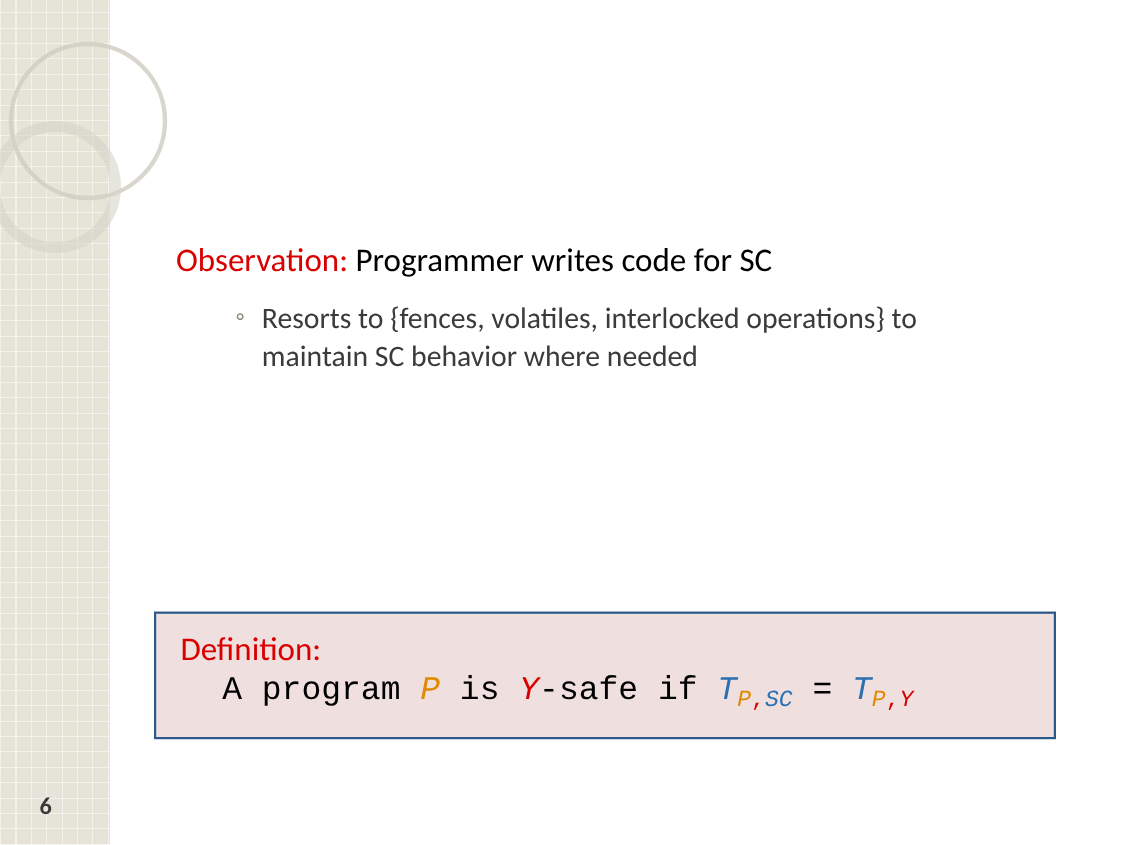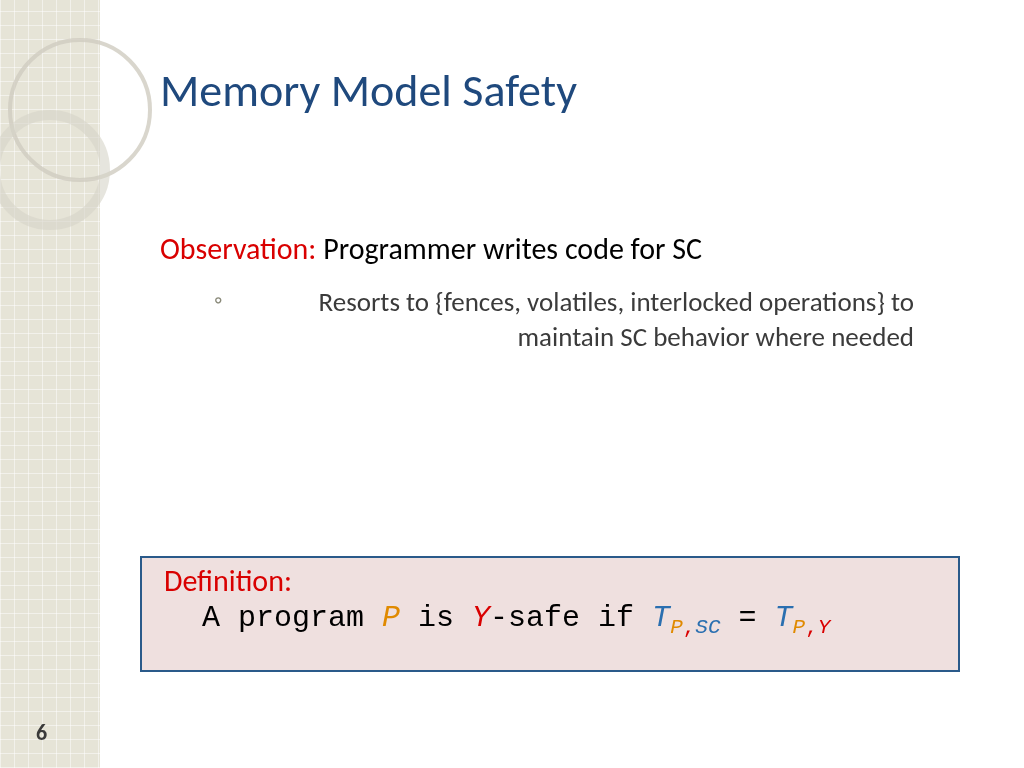--- a/index.html
+++ b/index.html
@@ -33,33 +33,32 @@
     position: absolute;
     left: 160px;
     top: 62px;
     font-size: 46px;
     color: #1f497d;
     font-weight: 400;
   }
   .body {
     position: absolute;
     left: 160px;
-    top: 230px;
+    top: 218px;
     width: 780px;
     color: #000;
   }
   .obs-line {
     font-size: 30px;
     margin-bottom: 18px;
   }
   .obs-label { color: #d90000; }
   .bullets {
     margin-left: 54px;
     width: 700px;
-    text-align: right;
   }
   .bullet {
     font-size: 27px;
     color: #3b3b3b;
     margin-bottom: 20px;
     position: relative;
     padding-left: 24px;
     line-height: 1.28;
   }
   .bullet::before {
@@ -71,21 +70,21 @@
     font-size: 24px;
   }
   .def-box {
     position: absolute;
     left: 140px;
     top: 556px;
     width: 820px;
     height: 116px;
     background: #efe0df;
     border: 2px solid #2a5a8a;
-    padding: 4px 22px 14px 22px;
+    padding: 14px 22px 14px 22px;
   }
   .def-label {
     color: #d90000;
     font-size: 30px;
     margin-bottom: 2px;
   }
   .def-line {
     font-size: 30px;
     color: #000;
     padding-left: 38px;
@@ -109,21 +108,20 @@
 <body>
 
 <div class="slide">
   <div class="left-strip"></div>
 
   <svg class="rings" viewBox="0 0 220 220">
     <circle cx="110" cy="80" r="70" fill="none" stroke="#cfccc0" stroke-width="4" opacity="0.8"></circle>
     <circle cx="80" cy="140" r="55" fill="none" stroke="#d6d3c8" stroke-width="10" opacity="0.6"></circle>
   </svg>
 
-  <div class="title">Memory Model Safety</div>
 
   <div class="body">
     <div class="obs-line">
       <span class="obs-label">Observation:</span>
       <span>Programmer writes code for SC</span>
     </div>
     <div class="bullets">
       <div class="bullet">Resorts to {fences, volatiles, interlocked operations} to maintain SC behavior where needed</div>
     </div>
   </div>

